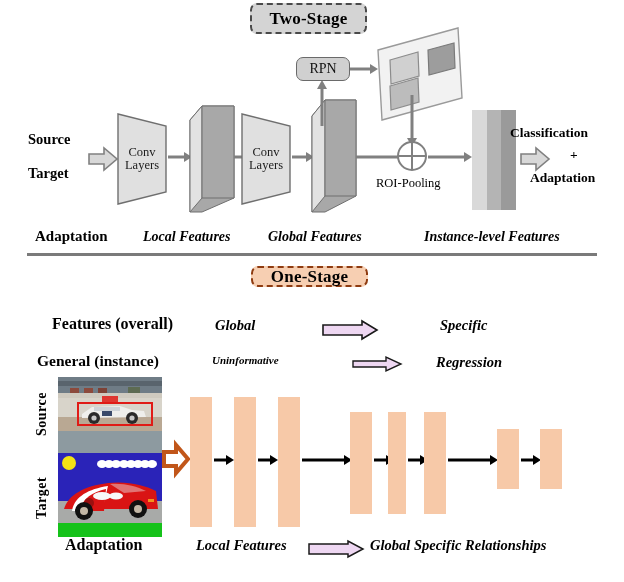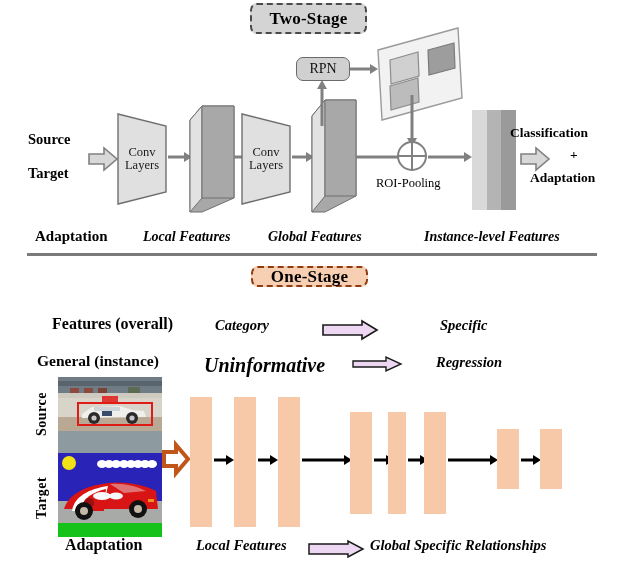--- a/index.html
+++ b/index.html
@@ -198,30 +198,30 @@
 <div class="abs bolditalic-serif" style="left:268px;top:229px;font-size:14px;">Global Features</div>
 <div class="abs bolditalic-serif" style="left:412px;top:229px;font-size:14px;margin-left:12px;">Instance-level Features</div>
 
 <div class="abs divider" style="left:27px;top:253px;width:570px;height:3px;"></div>
 
 <div class="abs stage-badge" id="one-stage-badge" style="left:251px;top:266px;width:117px;height:21px;">
   <span>One-Stage</span>
 </div>
 
 <div class="abs bold-serif" style="left:44px;top:315px;font-size:16px;margin-left:8px;">Features (overall)</div>
-<div class="abs bolditalic-serif" style="left:215px;top:317px;font-size:14.5px;">Category</div>
+<div class="abs bolditalic-serif" style="left:215px;top:317px;font-size:14.5px;">Global</div>
 <div class="abs" style="left:322px;top:320px;width:56px;height:20px;">
   <svg width="56" height="20" viewBox="0 0 56 20">
     <polygon points="1,5 40,5 40,1 55,10 40,19 40,15 1,15" fill="#eed7f2" stroke="#1a1a1a" stroke-width="1.6"></polygon>
   </svg>
 </div>
 <div class="abs bolditalic-serif" style="left:440px;top:317px;font-size:14.5px;">Specific</div>
 
 <div class="abs bold-serif" style="left:37px;top:352px;font-size:15.5px;">General (instance)</div>
-<div class="abs bolditalic-serif" style="left:204px;top:354px;font-size:20px;">Uninformative</div>
+<div class="abs bolditalic-serif" style="left:212px;top:354px;font-size:11px;">Uninformative</div>
 <div class="abs" style="left:352px;top:356px;width:50px;height:16px;">
   <svg width="50" height="16" viewBox="0 0 50 16">
     <polygon points="1,5 34,5 34,1 49,8 34,15 34,11 1,11" fill="#eed7f2" stroke="#1a1a1a" stroke-width="1.4"></polygon>
   </svg>
 </div>
 <div class="abs bolditalic-serif" style="left:436px;top:354px;font-size:14.5px;">Regression</div>
 
 <div class="abs side-label" style="left:32px;top:378px;width:20px;height:72px;">Source</div>
 
 <div class="abs" style="left:58px;top:377px;width:104px;height:76px;">

